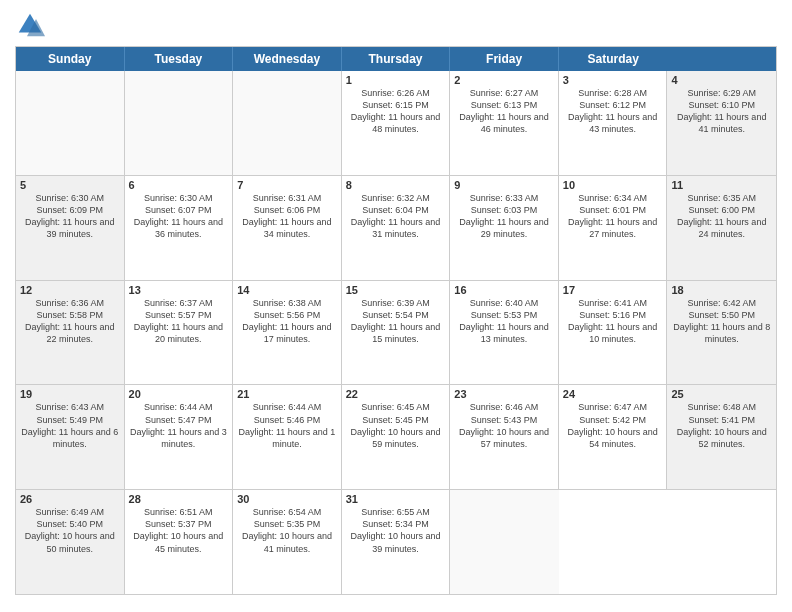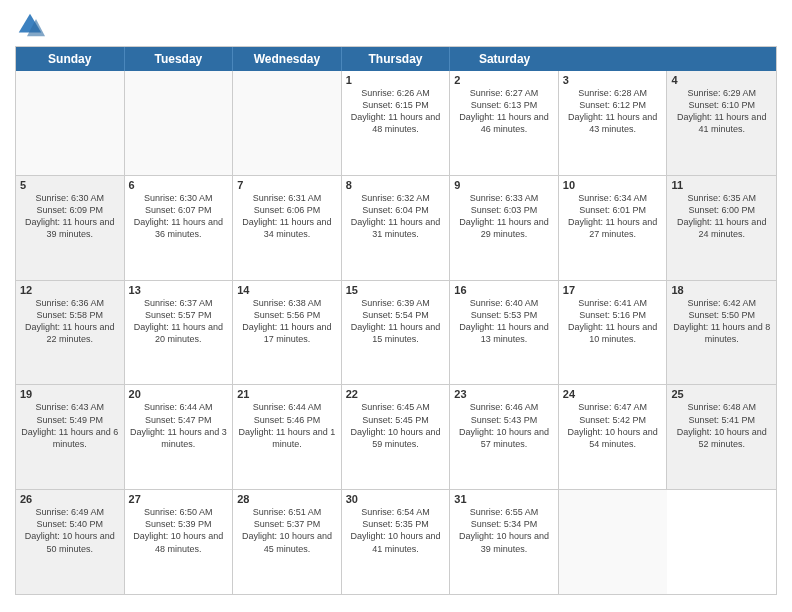--- a/index.html
+++ b/index.html
@@ -128,20 +128,21 @@
       <div class="subtitle"></div>
     </div>
   </div>
 
   <div class="calendar">
     <div class="cal-header-row" id="cal-header">
         <div class="cal-header-cell">Sunday</div>
         <div class="cal-header-cell">Tuesday</div>
         <div class="cal-header-cell">Wednesday</div>
         <div class="cal-header-cell">Thursday</div>
+        <div class="cal-header-cell">Friday</div>
         <div class="cal-header-cell">Saturday</div>
       </div>
     <div class="cal-body" id="cal-body">
         <div class="cal-row">
           <div class="cal-cell empty"></div>
           <div class="cal-cell empty"></div>
           <div class="cal-cell empty"></div>
           <div class="cal-cell">
             <div class="day-num">1</div>
             <div class="day-info">Sunrise: 6:26 AM
@@ -324,27 +325,20 @@
 and 52 minutes.</div>
           </div>
         </div>
         <div class="cal-row">
           <div class="cal-cell shaded">
             <div class="day-num">26</div>
             <div class="day-info">Sunrise: 6:49 AM
 Sunset: 5:40 PM
 Daylight: 10 hours
 and 50 minutes.</div>
-          </div>
-          <div class="cal-cell">
-            <div class="day-num">27</div>
-            <div class="day-info">Sunrise: 6:50 AM
-Sunset: 5:39 PM
-Daylight: 10 hours
-and 48 minutes.</div>
           </div>
           <div class="cal-cell">
             <div class="day-num">28</div>
             <div class="day-info">Sunrise: 6:51 AM
 Sunset: 5:37 PM
 Daylight: 10 hours
 and 45 minutes.</div>
           </div>
           <div class="cal-cell">
             <div class="day-num">30</div>

